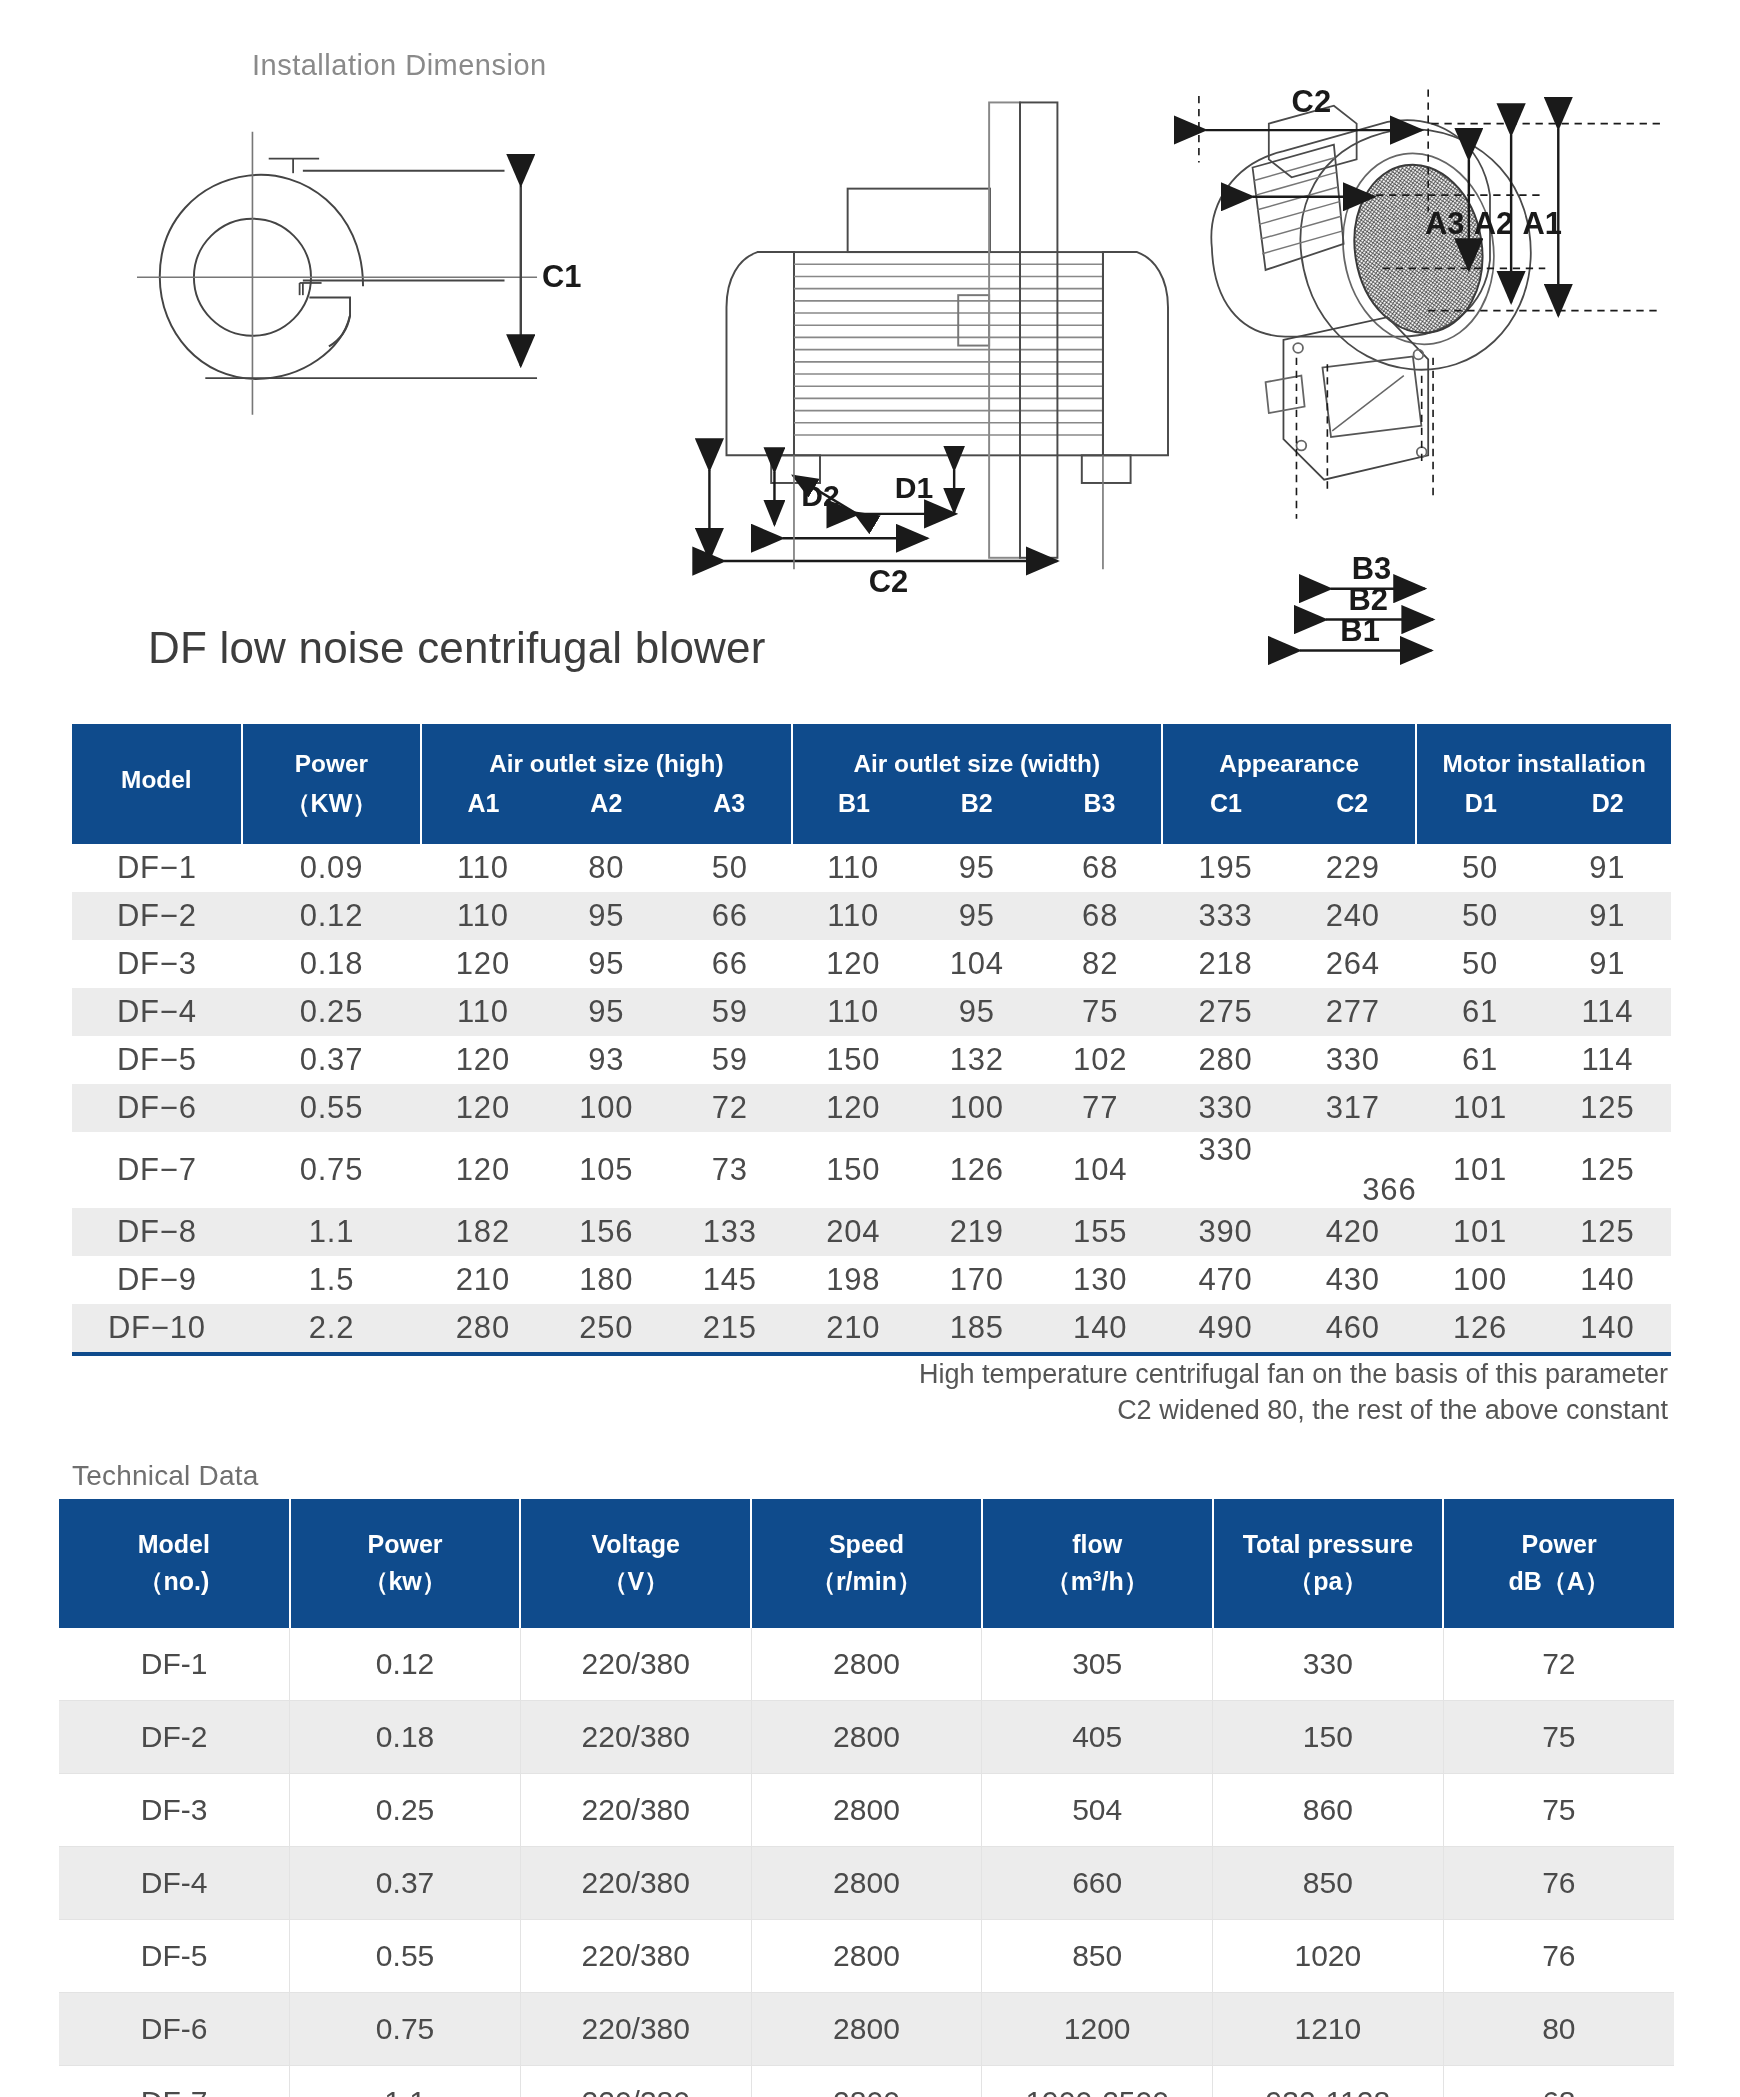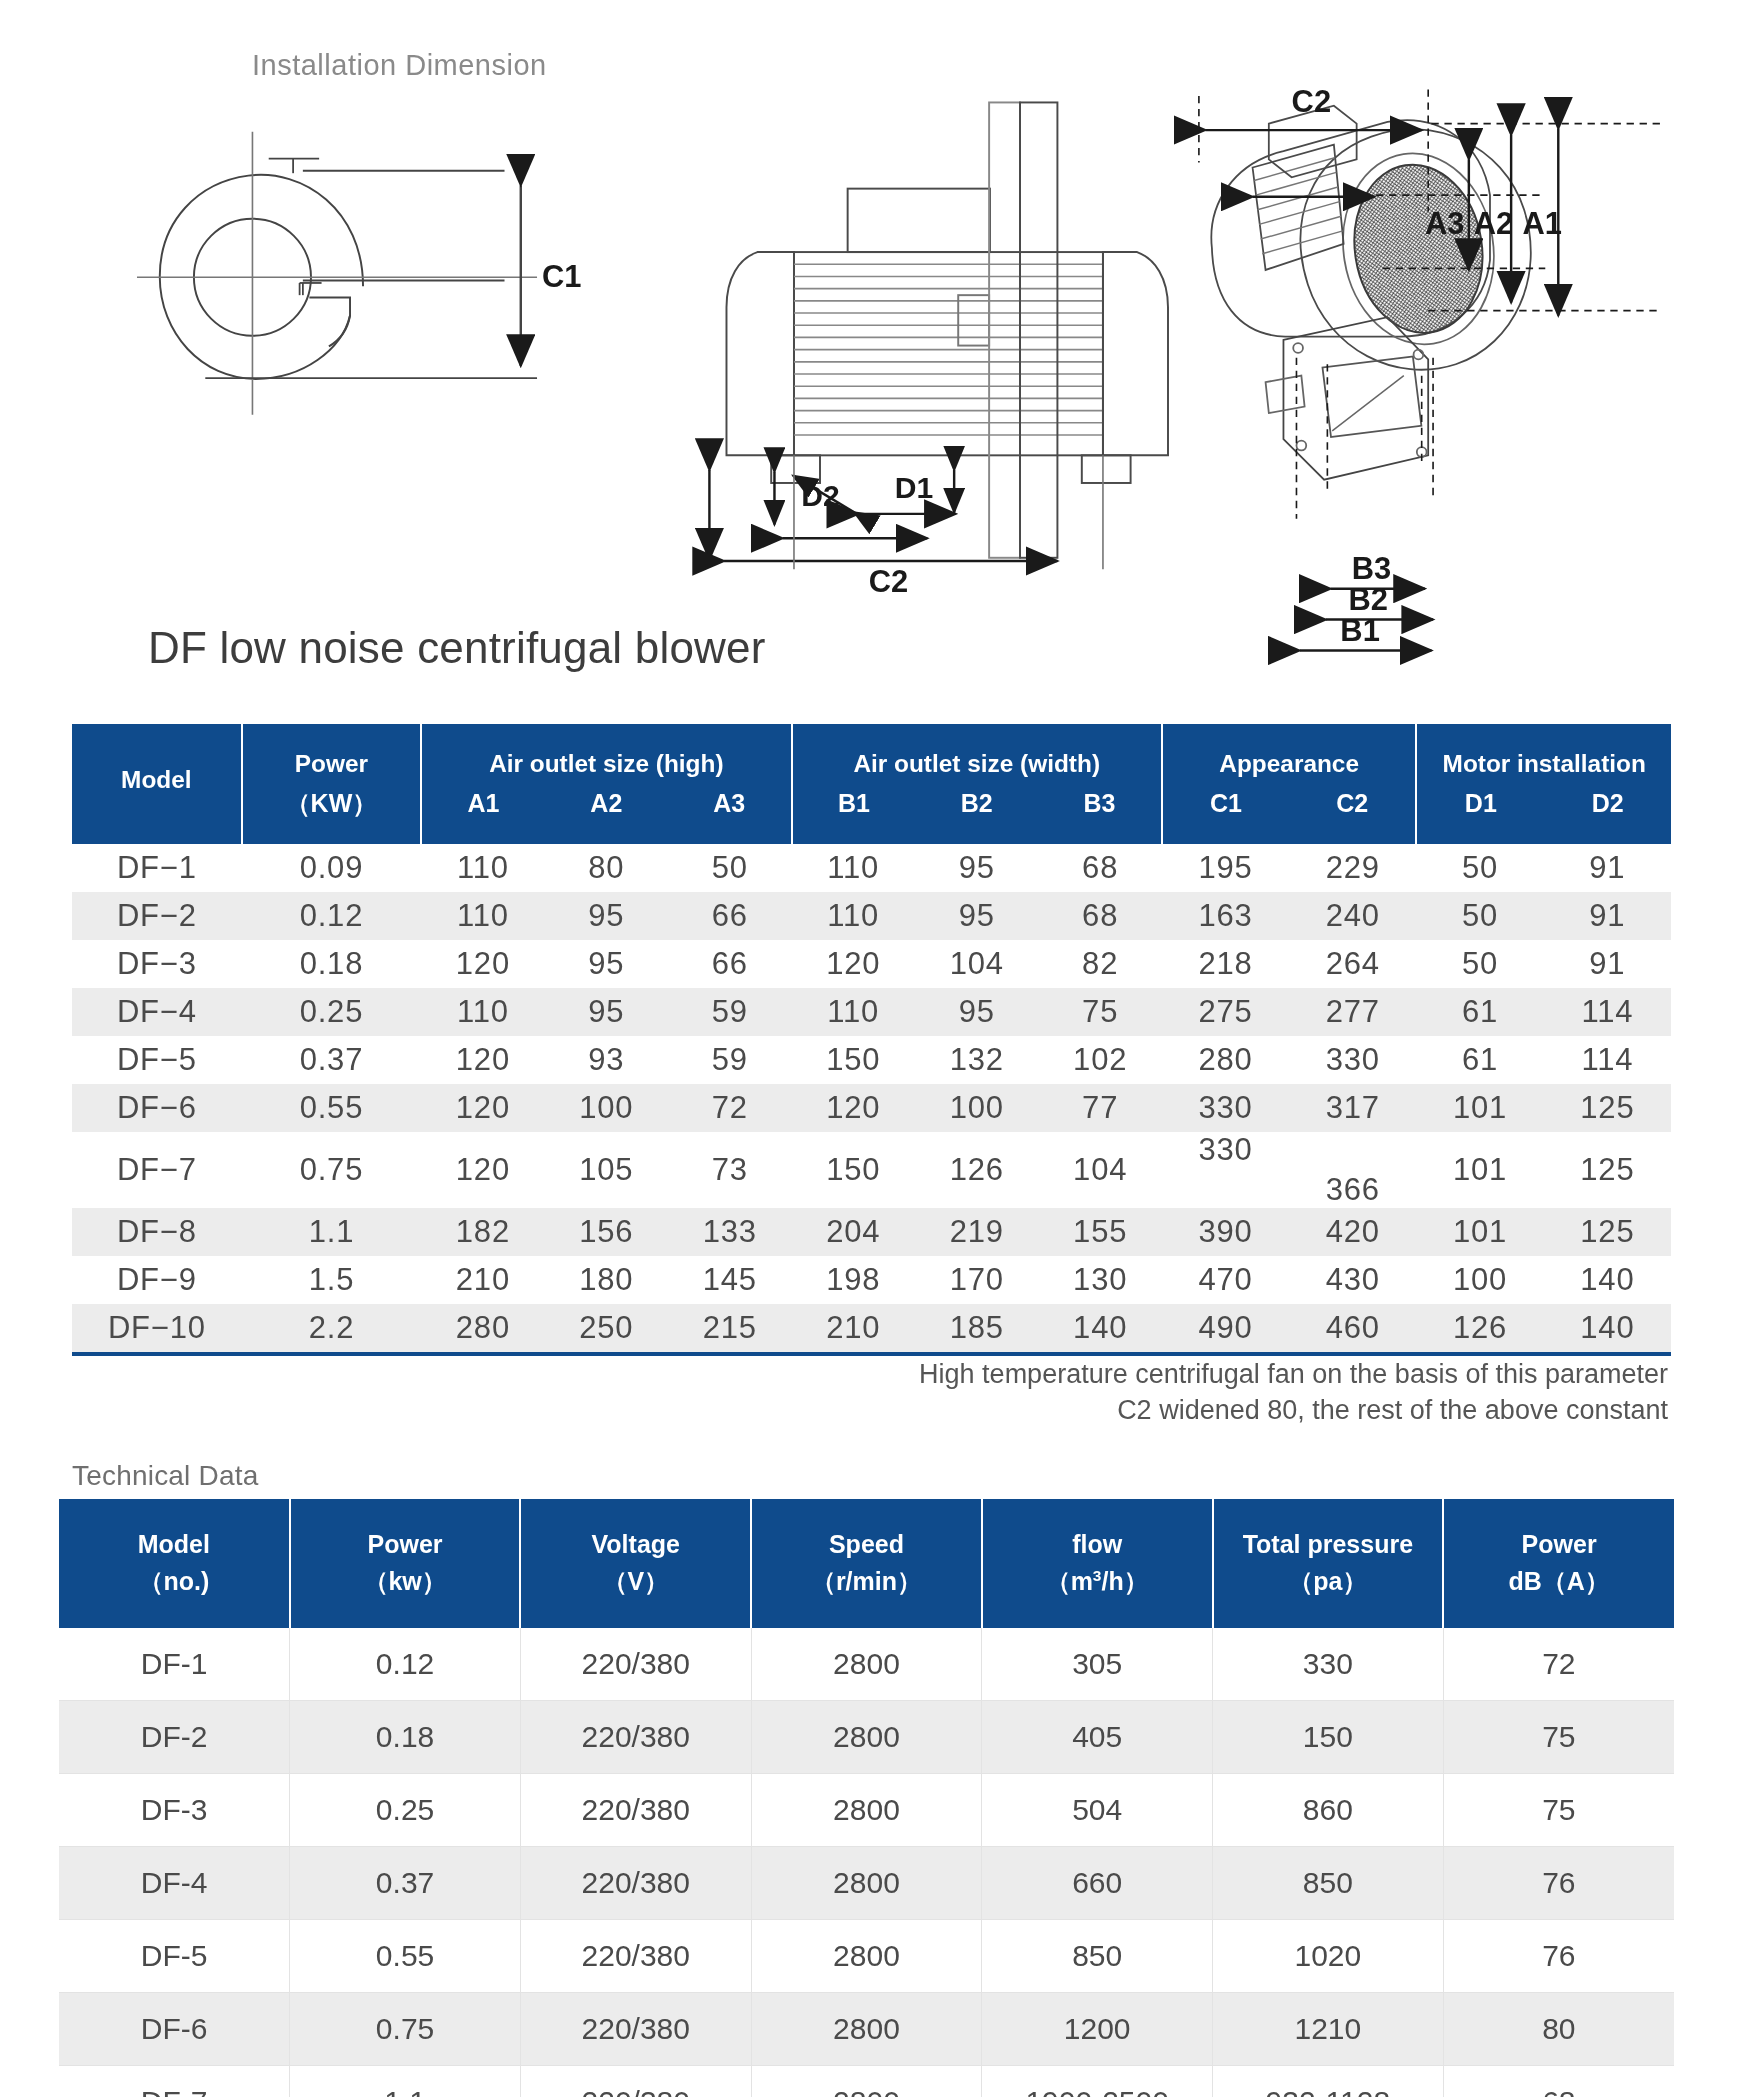--- a/index.html
+++ b/index.html
@@ -343,21 +343,21 @@
             </td>
             <td style="padding: 0px;">
               <div style="display: flex;">
                 <div style="flex: 1 1 0%; text-align: center;">110</div>
                 <div style="flex: 1 1 0%; text-align: center;">95</div>
                 <div style="flex: 1 1 0%; text-align: center;">68</div>
               </div>
             </td>
             <td style="padding: 0px;">
               <div style="display: flex;">
-                <div style="flex: 1 1 0%; text-align: center;">163</div>
+                <div style="flex: 1 1 0%; text-align: center;">333</div>
                 <div style="flex: 1 1 0%; text-align: center;">240</div>
               </div>
             </td>
             <td style="padding: 0px;">
               <div style="display: flex;">
                 <div style="flex: 1 1 0%; text-align: center;">50</div>
                 <div style="flex: 1 1 0%; text-align: center;">91</div>
               </div>
             </td>
           </tr>
@@ -494,21 +494,21 @@
             <td style="padding: 0px;">
               <div style="display: flex;">
                 <div style="flex: 1 1 0%; text-align: center;">150</div>
                 <div style="flex: 1 1 0%; text-align: center;">126</div>
                 <div style="flex: 1 1 0%; text-align: center;">104</div>
               </div>
             </td>
             <td style="padding: 0px;">
               <div style="display: flex;">
                 <div style="flex: 1 1 0%; text-align: center;">330</div>
-                <div style="flex: 1 1 0%; text-align: center; margin-top: 40px;">366</div>
+                <div style="flex: 1 1 0%; text-align: right; margin-top: 40px;">366</div>
               </div>
             </td>
             <td style="padding: 0px;">
               <div style="display: flex;">
                 <div style="flex: 1 1 0%; text-align: center;">101</div>
                 <div style="flex: 1 1 0%; text-align: center;">125</div>
               </div>
             </td>
           </tr>
           <tr>

